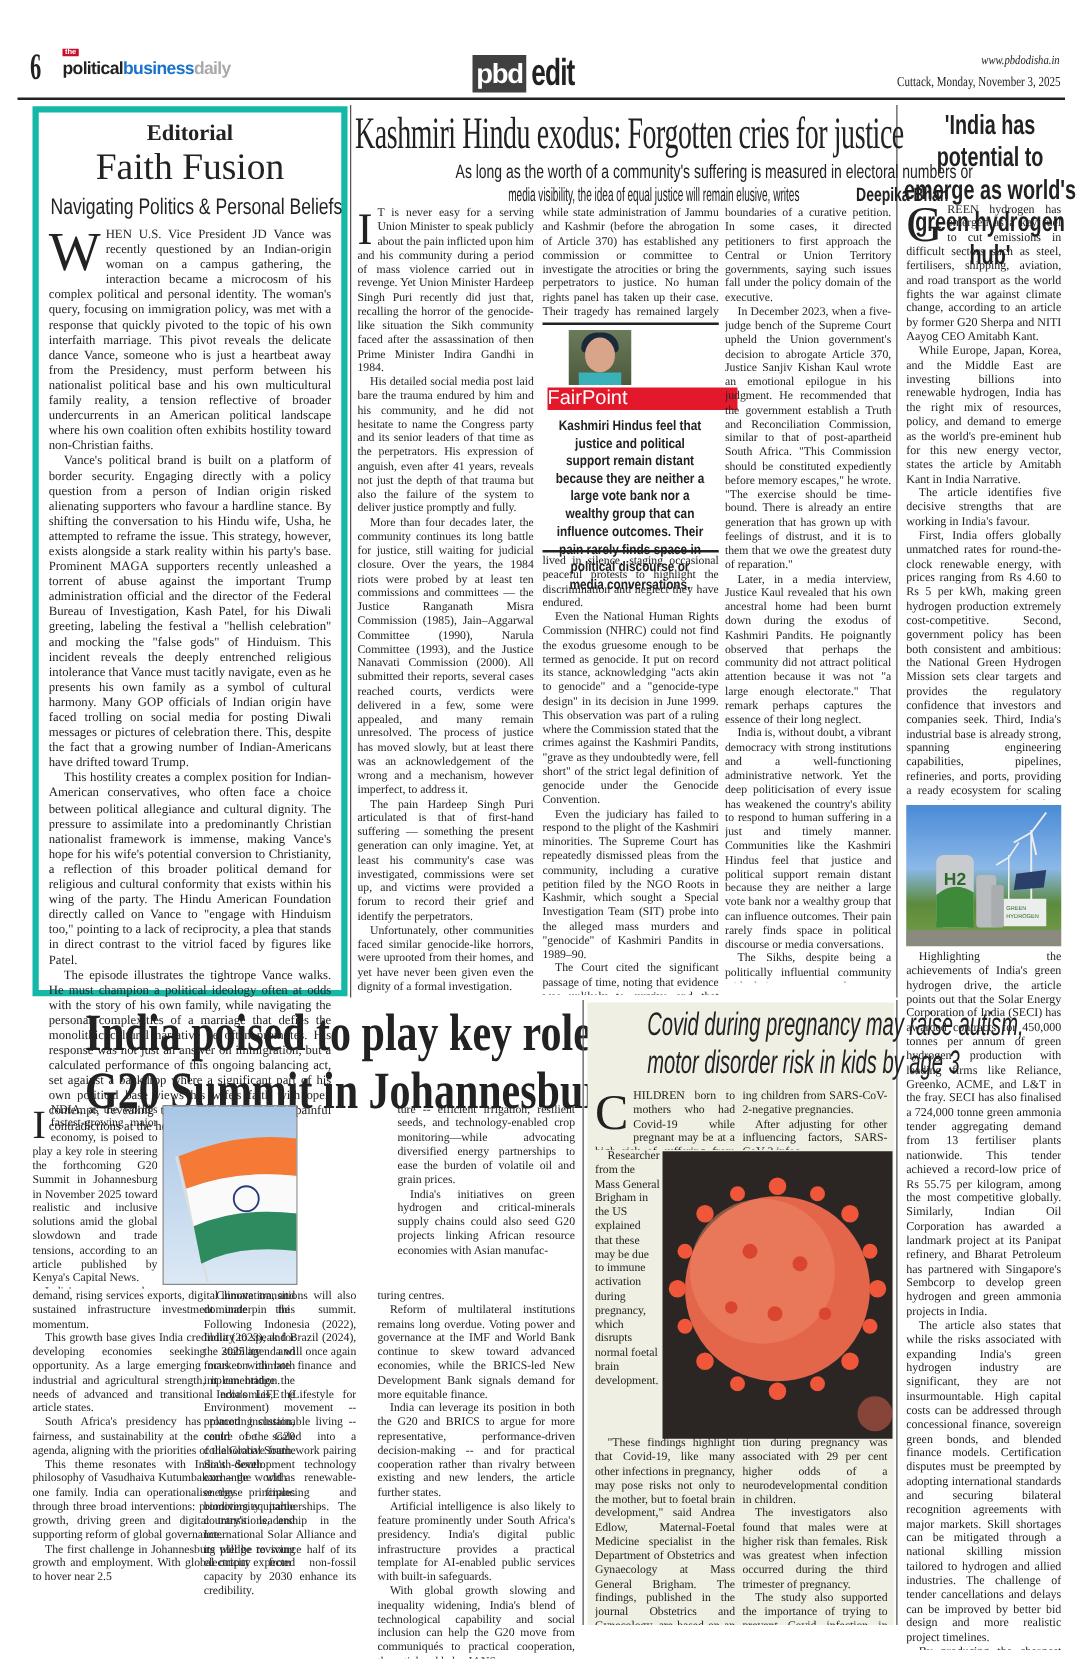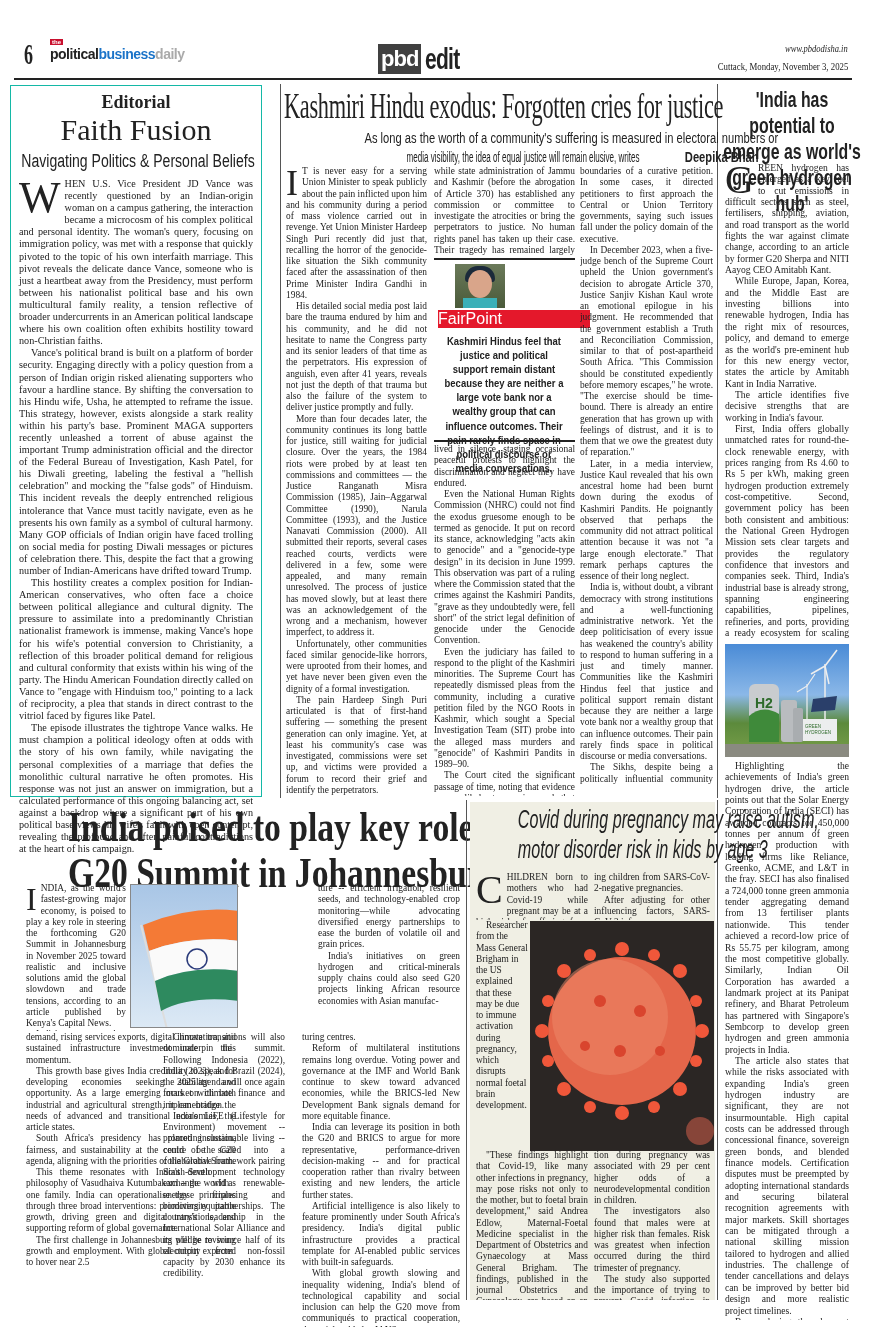--- a/index.html
+++ b/index.html
@@ -10,21 +10,21 @@
 .logo-the{left:50px;top:39px;background:#c8102e;color:#fff;font:bold 6px "Liberation Sans",sans-serif;padding:0 2px}
 .logo{left:50px;top:46px;font:bold 14px "Liberation Sans",sans-serif;letter-spacing:-.5px}
 .logo .p{color:#222}.logo .b{color:#1a73c8}.logo .d{color:#aaa}
 .pbd{left:378px;top:42px;display:flex;align-items:center;gap:4px}
 .pbd .box{background:#404040;color:#fff;font:bold 22px "Liberation Sans",sans-serif;padding:0 3px;line-height:30px;letter-spacing:-1px}
 .pbd .edit{font:bold 30px "Liberation Sans",sans-serif;transform:scaleX(.7);transform-origin:left;letter-spacing:-1px}
 .site{right:22px;top:43px;font:italic 10px "Liberation Serif",serif;transform:scaleX(.85);transform-origin:right}
 .date{right:22px;top:60px;font:11px "Liberation Serif",serif;transform:scaleX(.8);transform-origin:right}
 .rule{left:14px;right:18px;top:78px;height:2px;background:#222}
 
-.edbox{left:10px;top:85px;width:252px;height:712px;border:1px solid #14b8a6;padding:6px 8px}
+.edbox{left:26px;top:85px;width:252px;height:712px;border:5px solid #14b8a6;padding:6px 8px}
 .ed-kicker{text-align:center;font:bold 18px "Liberation Serif",serif}
 .ed-title{text-align:center;font:30px "Liberation Serif",serif;line-height:34px}
 .ed-sub{text-align:center;font:18px "Liberation Sans",sans-serif;transform:scaleX(.78);white-space:nowrap;margin:4px -30px 6px}
 .body{font:10.2px/12.1px "Liberation Serif",serif;text-align:justify;hyphens:auto}
 .body p{text-indent:12px}
 .body p.first{text-indent:0}
 .drop{float:left;font-size:44px;line-height:36px;margin:2px 4px 0 0}
 
 .vline{width:1px;background:#555}
 .km-title{left:284px;top:85px;width:430px;font:36px "Liberation Serif",serif;white-space:nowrap;transform:scaleX(.62);transform-origin:left;letter-spacing:-.5px}
@@ -81,22 +81,22 @@
 <div class="abs vline" style="left:717px;top:84px;height:714px"></div>
 <div class="abs km-title">Kashmiri Hindu exodus: Forgotten cries for justice</div>
 <div class="abs km-deck">
   <span>As long as the worth of a community's suffering is measured in electoral numbers or</span><br>
   <span><span>media visibility, the idea of equal justice will remain elusive, writes </span><b>Deepika Bhan</b></span>
 </div>
 <div class="abs col" style="left:286px;top:166px;width:141px;height:630px;overflow:hidden">
   <p class="first"><span class="drop" style="font-size:36px;line-height:30px">I</span><span>T is never easy for a serving Union Minister to speak publicly about the pain inflicted upon him and his community during a period of mass violence carried out in revenge. Yet Union Minister Hardeep Singh Puri recently did just that, recalling the horror of the genocide-like situation the Sikh community faced after the assassination of then Prime Minister Indira Gandhi in 1984.</span></p>
   <p>His detailed social media post laid bare the trauma endured by him and his community, and he did not hesitate to name the Congress party and its senior leaders of that time as the perpetrators. His expression of anguish, even after 41 years, reveals not just the depth of that trauma but also the failure of the system to deliver justice promptly and fully.</p>
   <p>More than four decades later, the community continues its long battle for justice, still waiting for judicial closure. Over the years, the 1984 riots were probed by at least ten commissions and committees — the Justice Ranganath Misra Commission (1985), Jain–Aggarwal Committee (1990), Narula Committee (1993), and the Justice Nanavati Commission (2000). All submitted their reports, several cases reached courts, verdicts were delivered in a few, some were appealed, and many remain unresolved. The process of justice has moved slowly, but at least there was an acknowledgement of the wrong and a mechanism, however imperfect, to address it.</p>
+  <p>The pain Hardeep Singh Puri articulated is that of first-hand suffering — something the present generation can only imagine. Yet, at least his community's case was investigated, commissions were set up, and victims were provided a forum to record their grief and identify the perpetrators.</p>
   <p>Unfortunately, other communities faced similar genocide-like horrors, were uprooted from their homes, and yet have never been given even the dignity of a formal investigation.</p>
-  <p>The pain Hardeep Singh Puri articulated is that of first-hand suffering — something the present generation can only imagine. Yet, at least his community's case was investigated, commissions were set up, and victims were provided a forum to record their grief and identify the perpetrators.</p>
 
 </div>
 <div class="abs col" style="left:434px;top:166px;width:141px;height:90px;overflow:hidden">
   <p class="first">while state administration of Jammu and Kashmir (before the abrogation of Article 370) has established any commission or committee to investigate the atrocities or bring the perpetrators to justice. No human rights panel has taken up their case. Their tragedy has remained largely invisible, subsumed by the politics of Kashmir.</p>
 
 </div>
 <div class="abs" style="left:434px;top:258px;width:141px;height:2px;background:#222"></div>
 <div class="abs fp-photo">
     <div class="hair"></div>
     <div class="face"></div>

